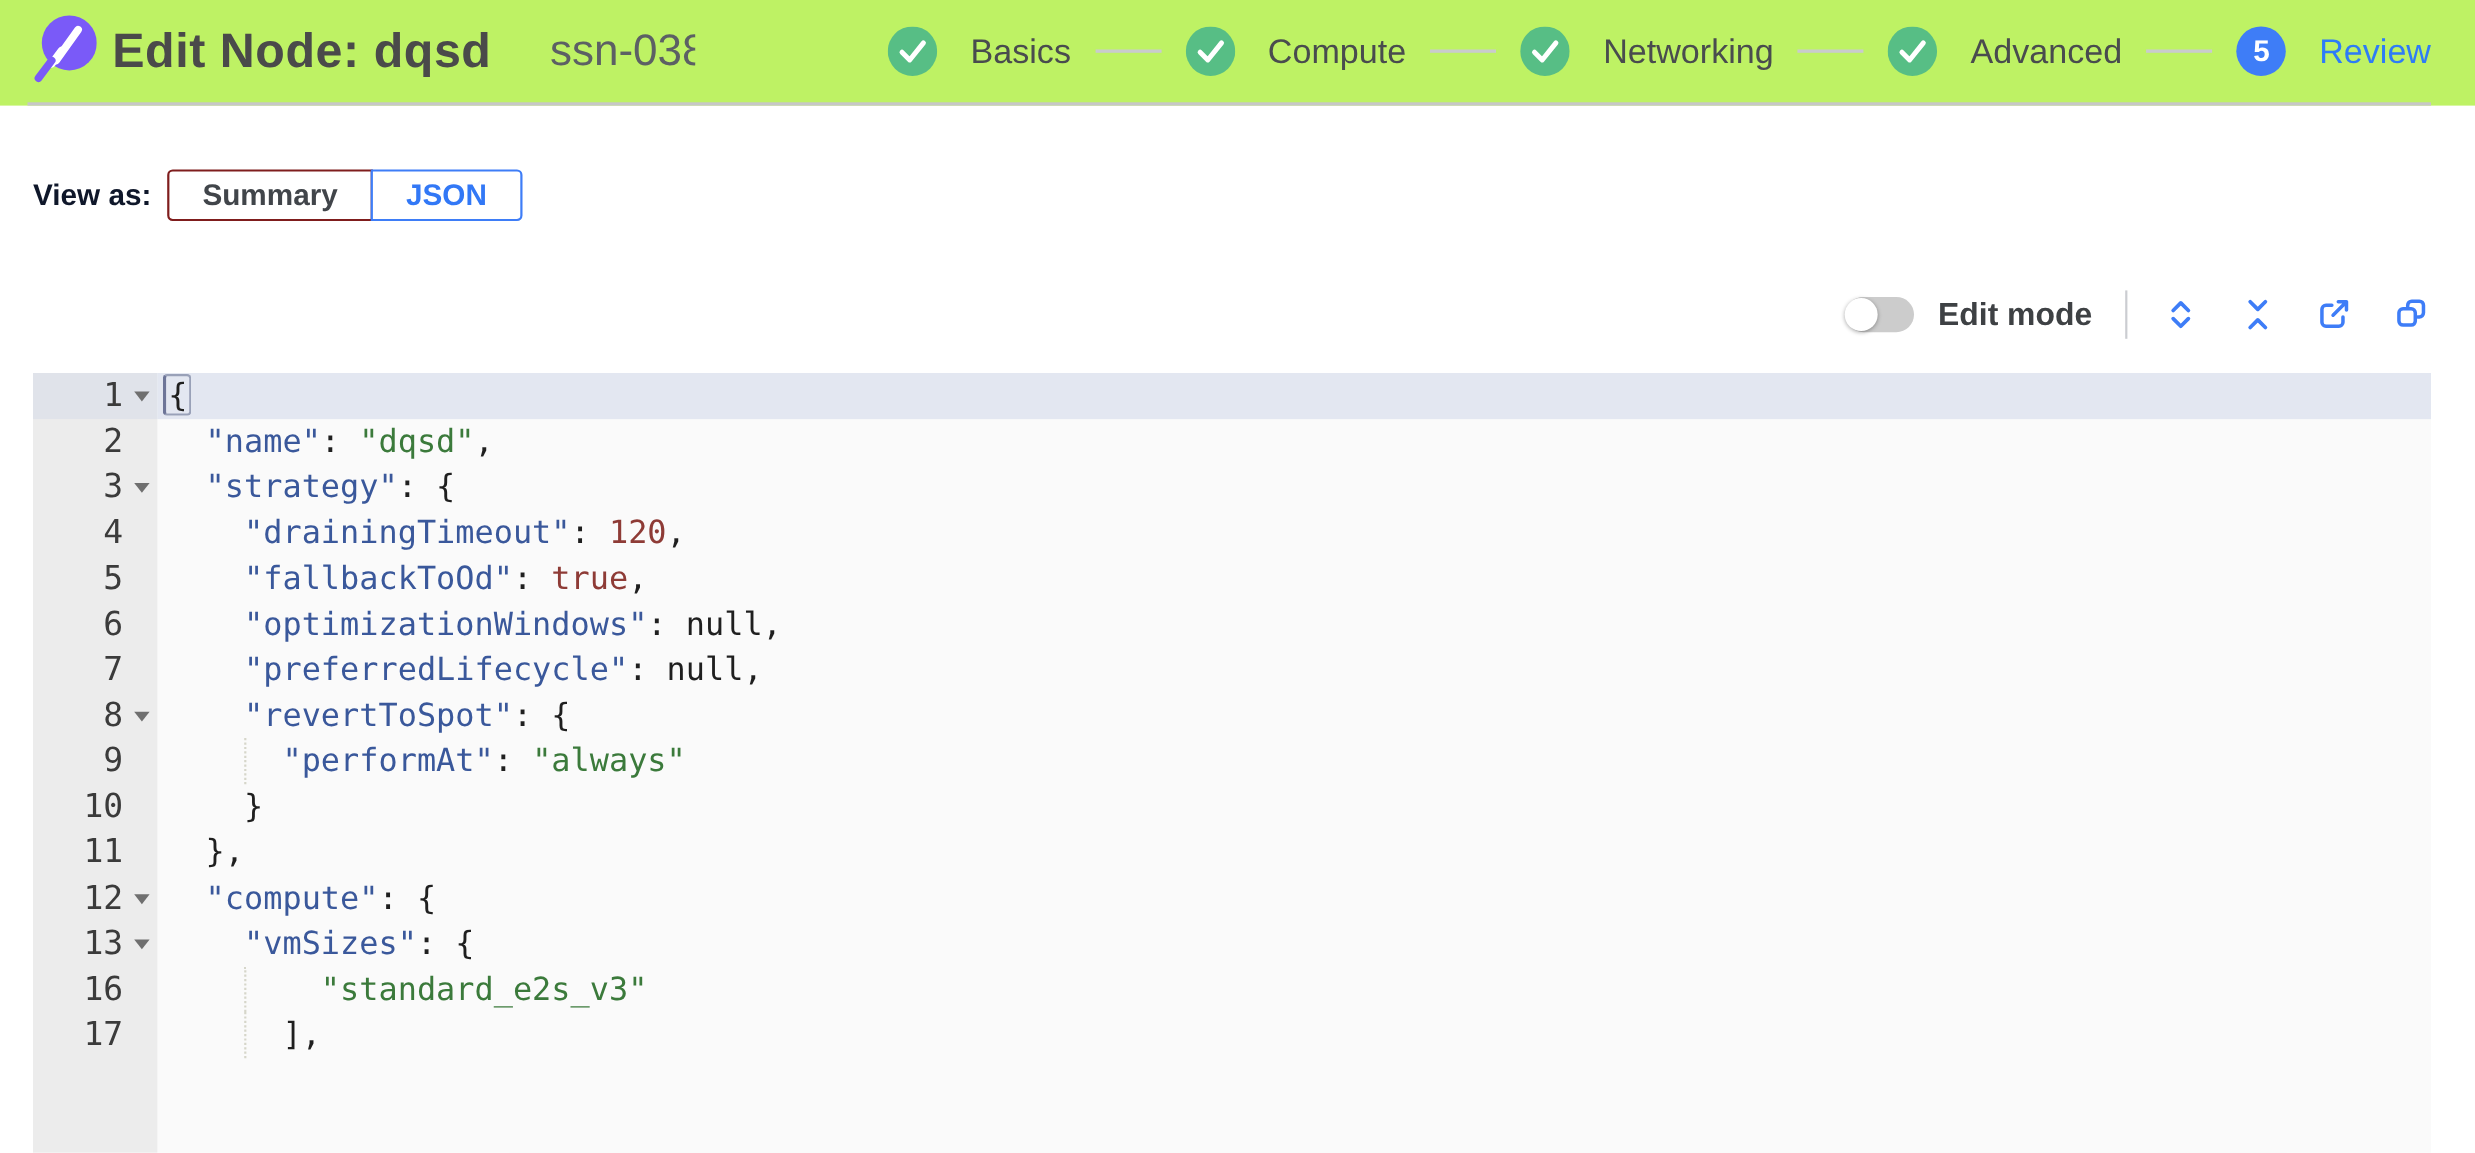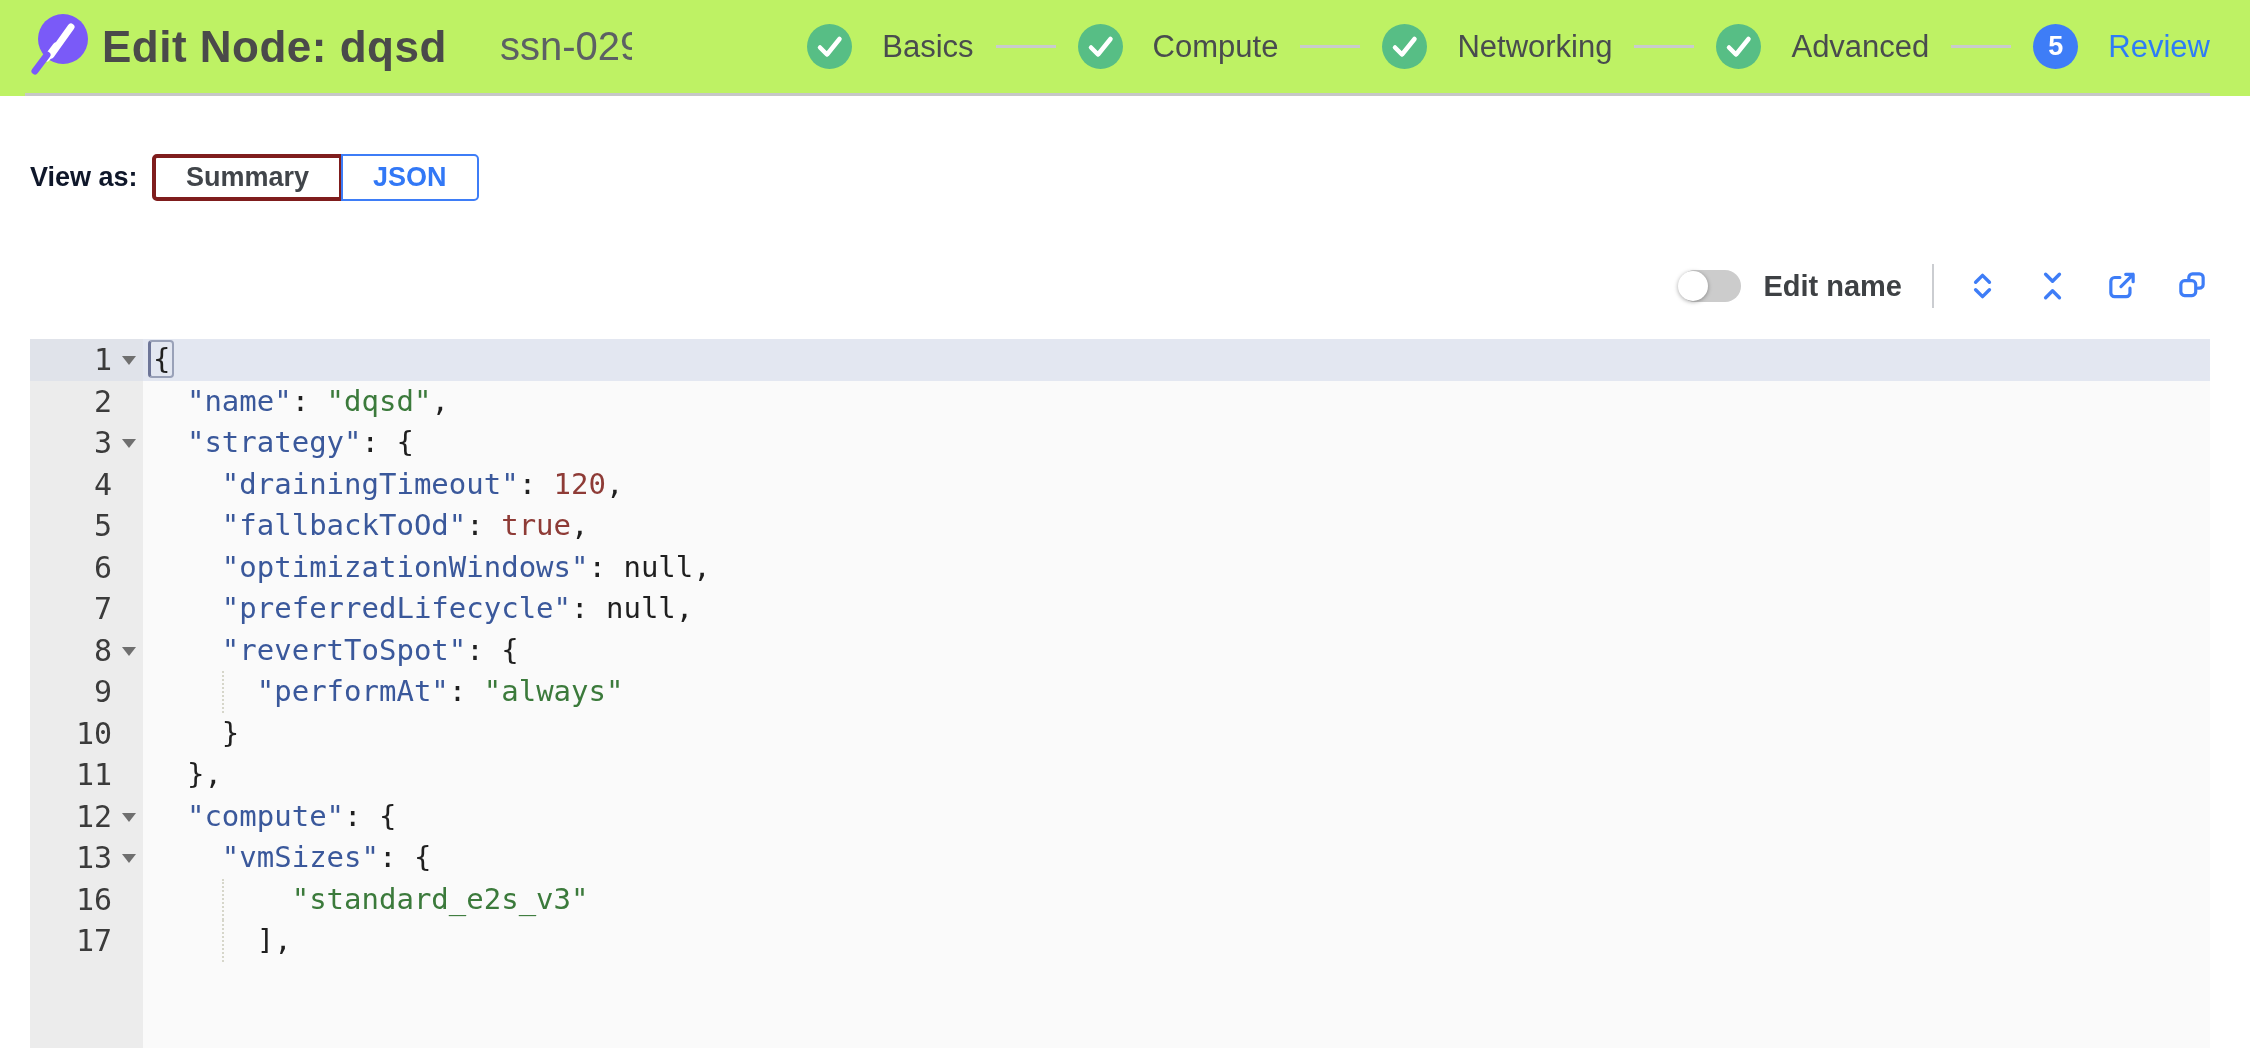--- a/index.html
+++ b/index.html
@@ -25,21 +25,21 @@
   .step-circle.current{background:var(--blue);color:#fff;font-size:27px;font-weight:700;font-family:"Liberation Sans",sans-serif}
   .step-label{font-size:31px;color:#494c4e;white-space:nowrap}
   .step.current .step-label{color:var(--blue-text);font-weight:400}
   .connector{width:60px;height:3px;background:#c9cbcd;margin:0 22px;flex:0 0 60px}
 
   
   .viewas-label{position:absolute;left:30px;top:162px;font-size:27px;font-weight:700;color:#0f172a}
   .seg{position:absolute;left:152px;top:154px;display:flex}
   .seg button{height:47px;padding:0 30px;min-width:128px;background:#fff;font-size:27px;font-weight:700;
     font-family:"Liberation Sans",sans-serif;cursor:pointer}
-  .seg button.first{border:4px solid #7f1d1d;border-radius:5px 0 0 5px;color:#41454a}
+  .seg button.first{border:2px solid #7f1d1d;border-radius:5px 0 0 5px;color:#41454a}
   .seg button.selected{border:2px solid var(--blue);border-radius:0 5px 5px 0;color:#3278f6;margin-left:-2px;position:relative;z-index:2}
 
   
   .etoolbar{position:absolute;top:261px;right:40px;height:50px;display:flex;align-items:center}
   .toggle{width:62px;height:32px;border-radius:16px;background:#cccccc;position:relative;cursor:pointer;flex:0 0 62px}
   .knob{position:absolute;left:-1px;top:1px;width:30px;height:30px;border-radius:50%;background:#fff;
     box-shadow:0 1px 4px rgba(0,0,0,.35)}
   .emode{margin-left:22px;font-size:29px;font-weight:700;color:#3e4144;white-space:nowrap}
   .vdiv{width:2px;height:44px;background:#cbcdd1;margin:0 30px}
   .icon-btn{width:36px;height:36px;margin-left:0;cursor:pointer;display:flex;align-items:center;justify-content:center}
@@ -68,21 +68,21 @@
 <div class="header">
   <span class="logo">
     <svg viewBox="0 0 58 64">
       <circle cx="33" cy="27" r="25" fill="#7a5af8"></circle>
       <line x1="21" y1="43" x2="41" y2="15" stroke="#fff" stroke-width="7" stroke-linecap="round"></line>
       <line x1="17" y1="46" x2="26" y2="34" stroke="#fff" stroke-width="7" stroke-linecap="round"></line>
       <line x1="5" y1="59" x2="17" y2="43" stroke="#7a5af8" stroke-width="7" stroke-linecap="round"></line>
     </svg>
   </span>
   <div class="title">Edit Node: dqsd</div>
-  <div class="subtitle">ssn-029</div>
+  <div class="subtitle">ssn-038</div>
   <div class="steps">
       <div class="step">
         <span class="step-circle">
           <svg viewBox="0 0 45 45">
             <circle cx="22.5" cy="22.5" r="22.5" fill="#57be85"></circle>
             <polyline points="13,23.5 20,30.5 32.5,15" fill="none" stroke="#fff" stroke-width="4.5" stroke-linecap="round" stroke-linejoin="round"></polyline>
           </svg>
         </span>
         <span class="step-label">Basics</span>
       </div>
@@ -128,21 +128,21 @@
 <div class="viewas-label">View as:</div>
 <div class="seg">
     <button class="first">Summary</button>
     <button class=" selected">JSON</button>
   </div>
 
 <div class="etoolbar">
   <span class="toggle">
       <span class="knob"></span>
     </span>
-  <span class="emode">Edit name</span>
+  <span class="emode">Edit mode</span>
   <span class="vdiv"></span>
   <span id="toolbar-icons" style="display:flex;align-items:center">
       <span class="icon-btn">
         <svg viewBox="0 0 32 32">
           <path d="M10 12.5 L16.5 6 L23 12.5 M10 19.5 L16.5 26 L23 19.5" fill="none" stroke="#3e7df7" stroke-width="3.2" stroke-linecap="round" stroke-linejoin="round"></path>
         </svg>
       </span>
       <span class="icon-btn">
         <svg viewBox="0 0 32 32">
           <path d="M10 5 L16.5 11.5 L23 5 M10 27 L16.5 20.5 L23 27" fill="none" stroke="#3e7df7" stroke-width="3.2" stroke-linecap="round" stroke-linejoin="round"></path>

